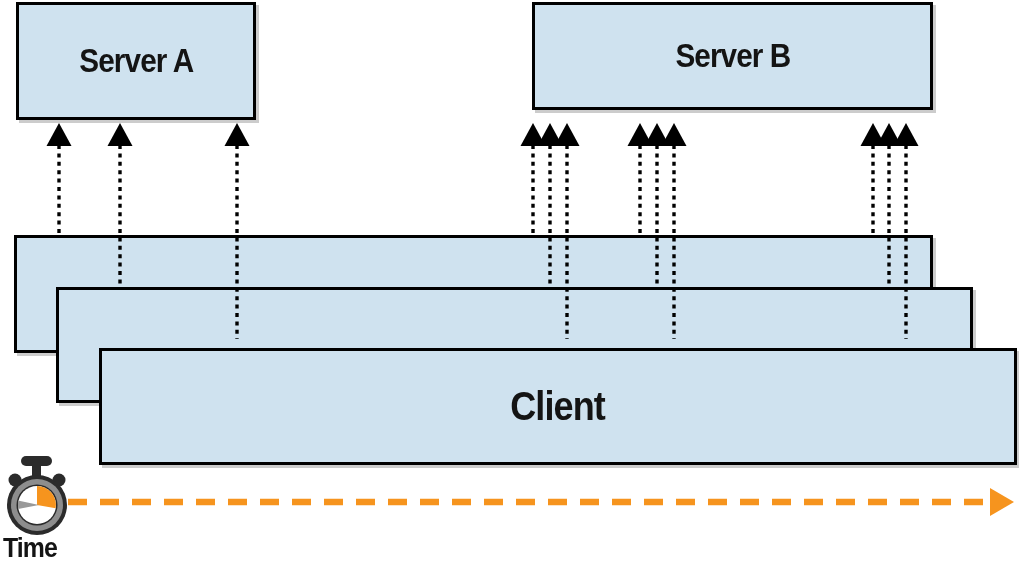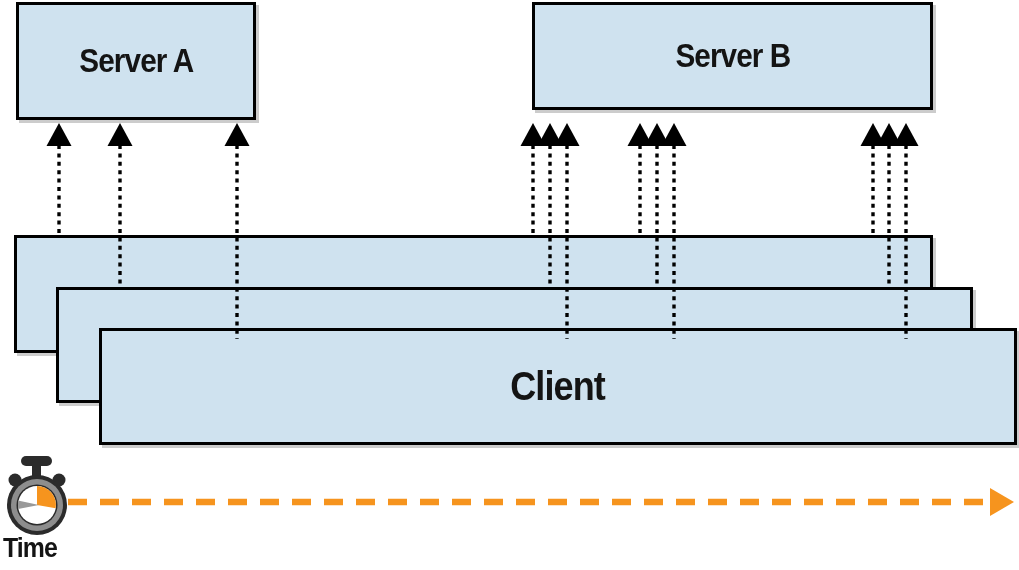--- a/index.html
+++ b/index.html
@@ -35,21 +35,21 @@
     color: #141414;
     letter-spacing: -1px;
     transform: scaleX(0.9);
     white-space: nowrap;
   }
   #server-a { left: 16px;  top: 2px;   width: 240px; height: 118px; z-index: 4; }
   #server-b { left: 532px; top: 2px;   width: 401px; height: 108px; z-index: 4; }
   #server-a .box-label, #server-b .box-label { font-size: 33px; }
   #client-1 { left: 14px;  top: 235px; width: 919px; height: 118px; z-index: 1; }
   #client-2 { left: 56px;  top: 287px; width: 917px; height: 116px; z-index: 2; }
-  #client-3 { left: 99px;  top: 328px; width: 918px; height: 117px; z-index: 3; }
+  #client-3 { left: 99px;  top: 348px; width: 918px; height: 117px; z-index: 3; }
   #client-3 .box-label { font-size: 40px; }
   #overlay {
     position: absolute;
     left: 0; top: 0;
     width: 1019px; height: 570px;
     z-index: 6;
     pointer-events: none;
   }
   .req-line { stroke: var(--ink); stroke-width: 3.4; stroke-dasharray: 4 4.4; fill: none; }
   .req-head { fill: var(--ink); }

